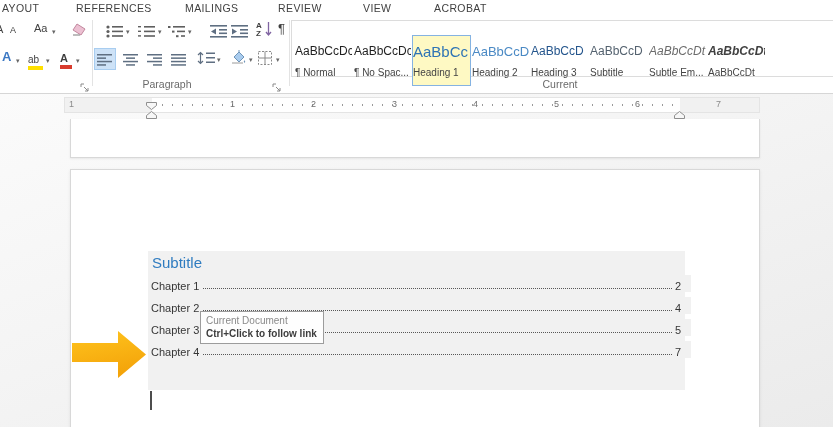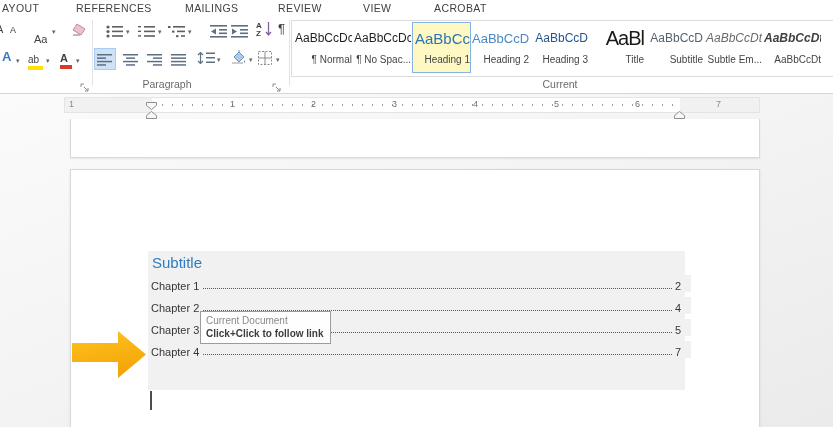--- a/index.html
+++ b/index.html
@@ -21,21 +21,21 @@
   
   .t-icon{font-size:11px;color:#3f3f3f;}
   .fx-a{font-size:13px;font-weight:bold;color:#3b78c3;}
   .bar{height:4px;width:15px;margin-top:-1px;}
 
   
   .sel-box{position:absolute;width:20px;height:20px;background:#cde2f7;border:1px solid #a8cdf0;}
 
   
   .styles-frame{position:absolute;left:291px;top:4px;width:546px;height:57px;border:1px solid #dcdcdc;background:#fff;display:flex;padding-left:2px;box-sizing:border-box;}
-  .card{width:59px;height:51px;margin-top:1px;text-align:right;overflow:hidden;cursor:default;flex:0 0 auto;border:1px solid transparent;box-sizing:border-box;}
+  .card{width:59px;height:51px;margin-top:14px;text-align:left;overflow:hidden;cursor:default;flex:0 0 auto;border:1px solid transparent;box-sizing:border-box;}
   .card.selected{background:#fef9c3;border:1px solid #85b3e2;}
   .sample{display:block;height:29px;line-height:31px;white-space:nowrap;overflow:hidden;}
   .stylename{display:block;font-size:10px;color:#444;margin-top:2px;white-space:nowrap;overflow:hidden;}
   .s-normal{font-size:12px;color:#1f1f1f;}
   .s-h1{font-size:15px;color:#2e74b5;}
   .s-h2{font-size:13px;color:#4a89c4;}
   .s-h3{font-size:12px;color:#24558c;}
   .s-title{font-size:20px;color:#1a1a1a;letter-spacing:-1px;}
   .s-sub{font-size:12px;color:#54626f;}
   .s-subem{font-size:12px;font-style:italic;color:#6b6b6b;}
@@ -89,21 +89,21 @@
     <span class="tab" style="left:185px">MAILINGS</span>
     <span class="tab" style="left:278px">REVIEW</span>
     <span class="tab" style="left:363px">VIEW</span>
     <span class="tab" style="left:434px">ACROBAT</span>
   </div>
 
   <div class="ribbon">
 
     <span class="ic t-icon" style="left:-4px;top:7px">A</span>
     <span class="ic t-icon" style="left:10px;top:9px;font-size:9px">A</span>
-    <span class="ic t-icon" style="left:34px;top:17px">Aa</span>
+    <span class="ic t-icon" style="left:34px;top:6px">Aa</span>
     <span class="ic caret" style="left:52px;top:12px">▾</span>
     <span class="ic" style="left:70px;top:7px">
       <svg width="17" height="14" viewBox="0 0 17 14">
           <path d="M7 1 l8 5 -4 6 -8 -5z" fill="#ecc0d2" stroke="#c2889e" stroke-width="1"></path>
           <path d="M3 12 h7" stroke="#9a9a9a" stroke-width="1.3"></path>
         </svg>
     </span>
 
     <span class="ic fx-a" style="left:2px;top:33px">A</span>
     <span class="ic caret" style="left:16px;top:41px">▾</span>
@@ -289,24 +289,20 @@
         <span class="sample s-h1">AaBbCc</span>
         <span class="stylename">Heading 1</span>
       </div>
       <div class="card">
         <span class="sample s-h2">AaBbCcD</span>
         <span class="stylename">Heading 2</span>
       </div>
       <div class="card">
         <span class="sample s-h3">AaBbCcD</span>
         <span class="stylename">Heading 3</span>
-      </div>
-      <div class="card" style="width:56px">
-        <span class="sample s-title">AaBl</span>
-        <span class="stylename">Title</span>
       </div>
       <div class="card">
         <span class="sample s-sub">AaBbCcD</span>
         <span class="stylename">Subtitle</span>
       </div>
       <div class="card">
         <span class="sample s-subem">AaBbCcDt</span>
         <span class="stylename">Subtle Em...</span>
       </div>
       <div class="card">
@@ -378,21 +374,21 @@
         <div class="toc-row" style="top:90px">
           <span class="toc-label">Chapter 4</span>
           <span class="leader"></span>
           <span class="toc-page">7</span>
         </div>
       </div>
     </div>
 
     <div class="tooltip">
       <div class="tt1">Current Document</div>
-      <div class="tt2">Click+Click to follow link</div>
+      <div class="tt2">Ctrl+Click to follow link</div>
     </div>
 
     <div class="big-arrow">
       <svg width="74" height="47" viewBox="0 0 74 47">
         <defs>
           <linearGradient id="ag" x1="0" y1="0" x2="0.3" y2="1">
             <stop offset="0" stop-color="#ffc41e"></stop>
               <stop offset="1" stop-color="#f4a40a"></stop>
           </linearGradient>
         </defs>

